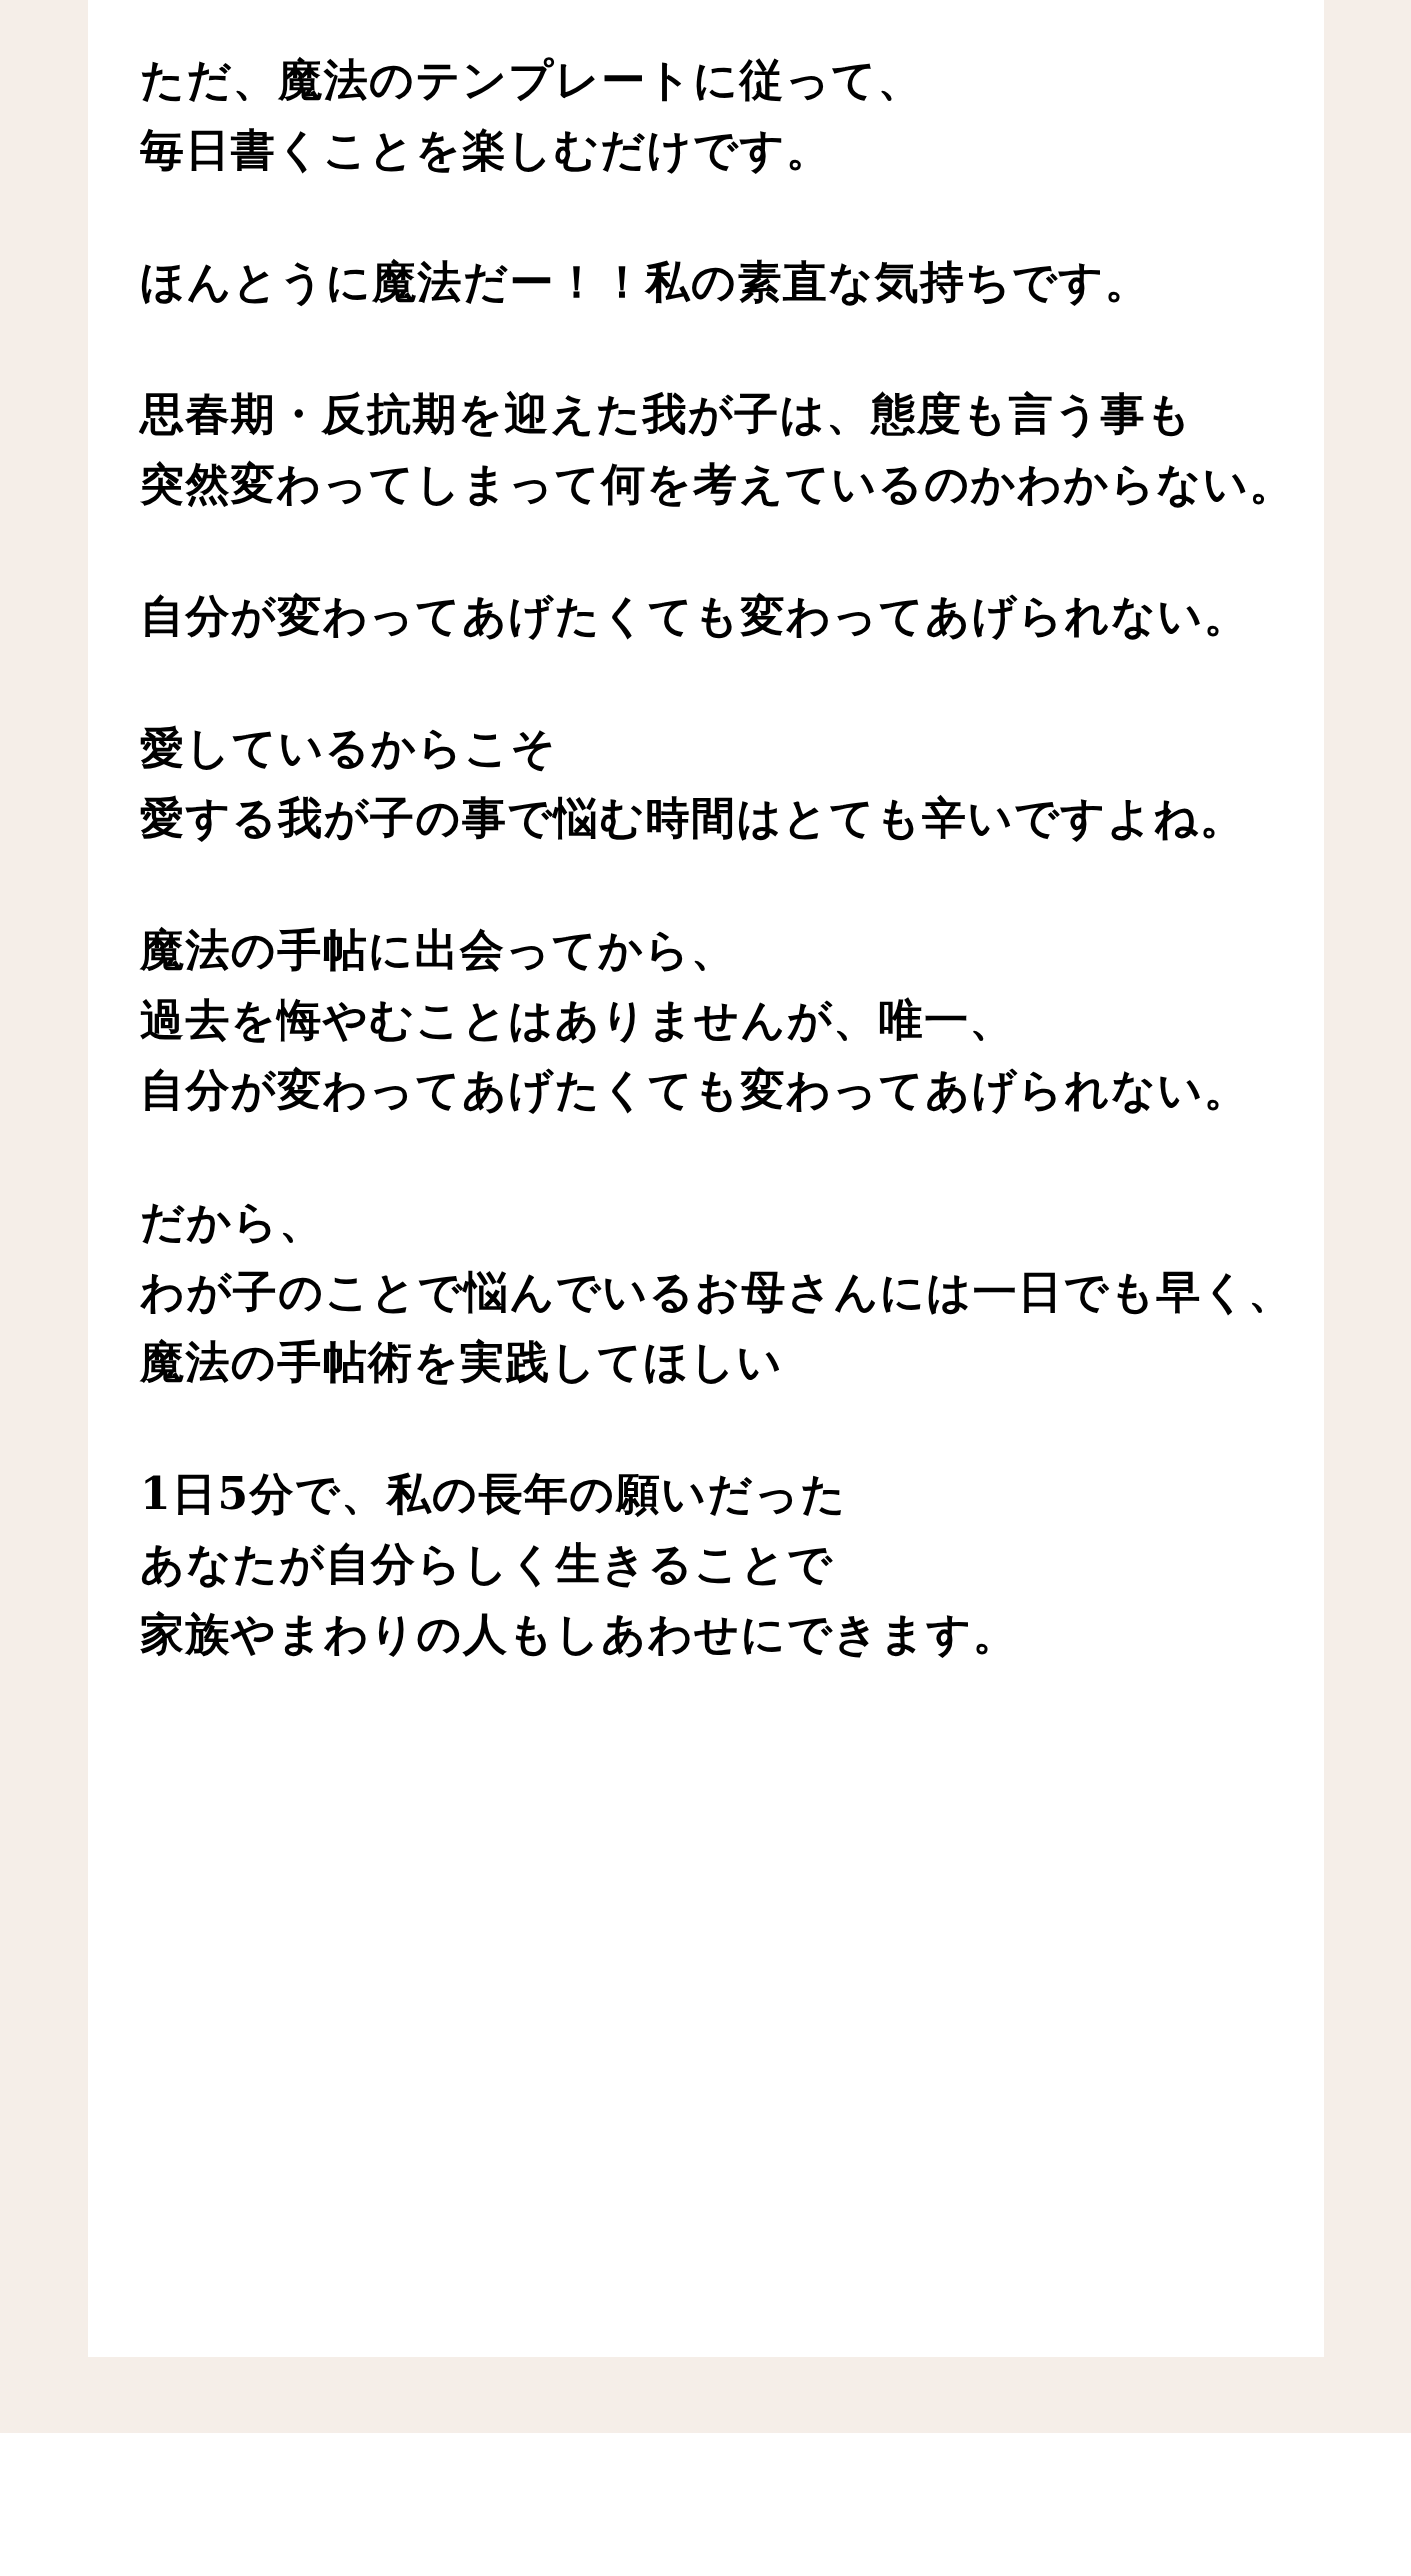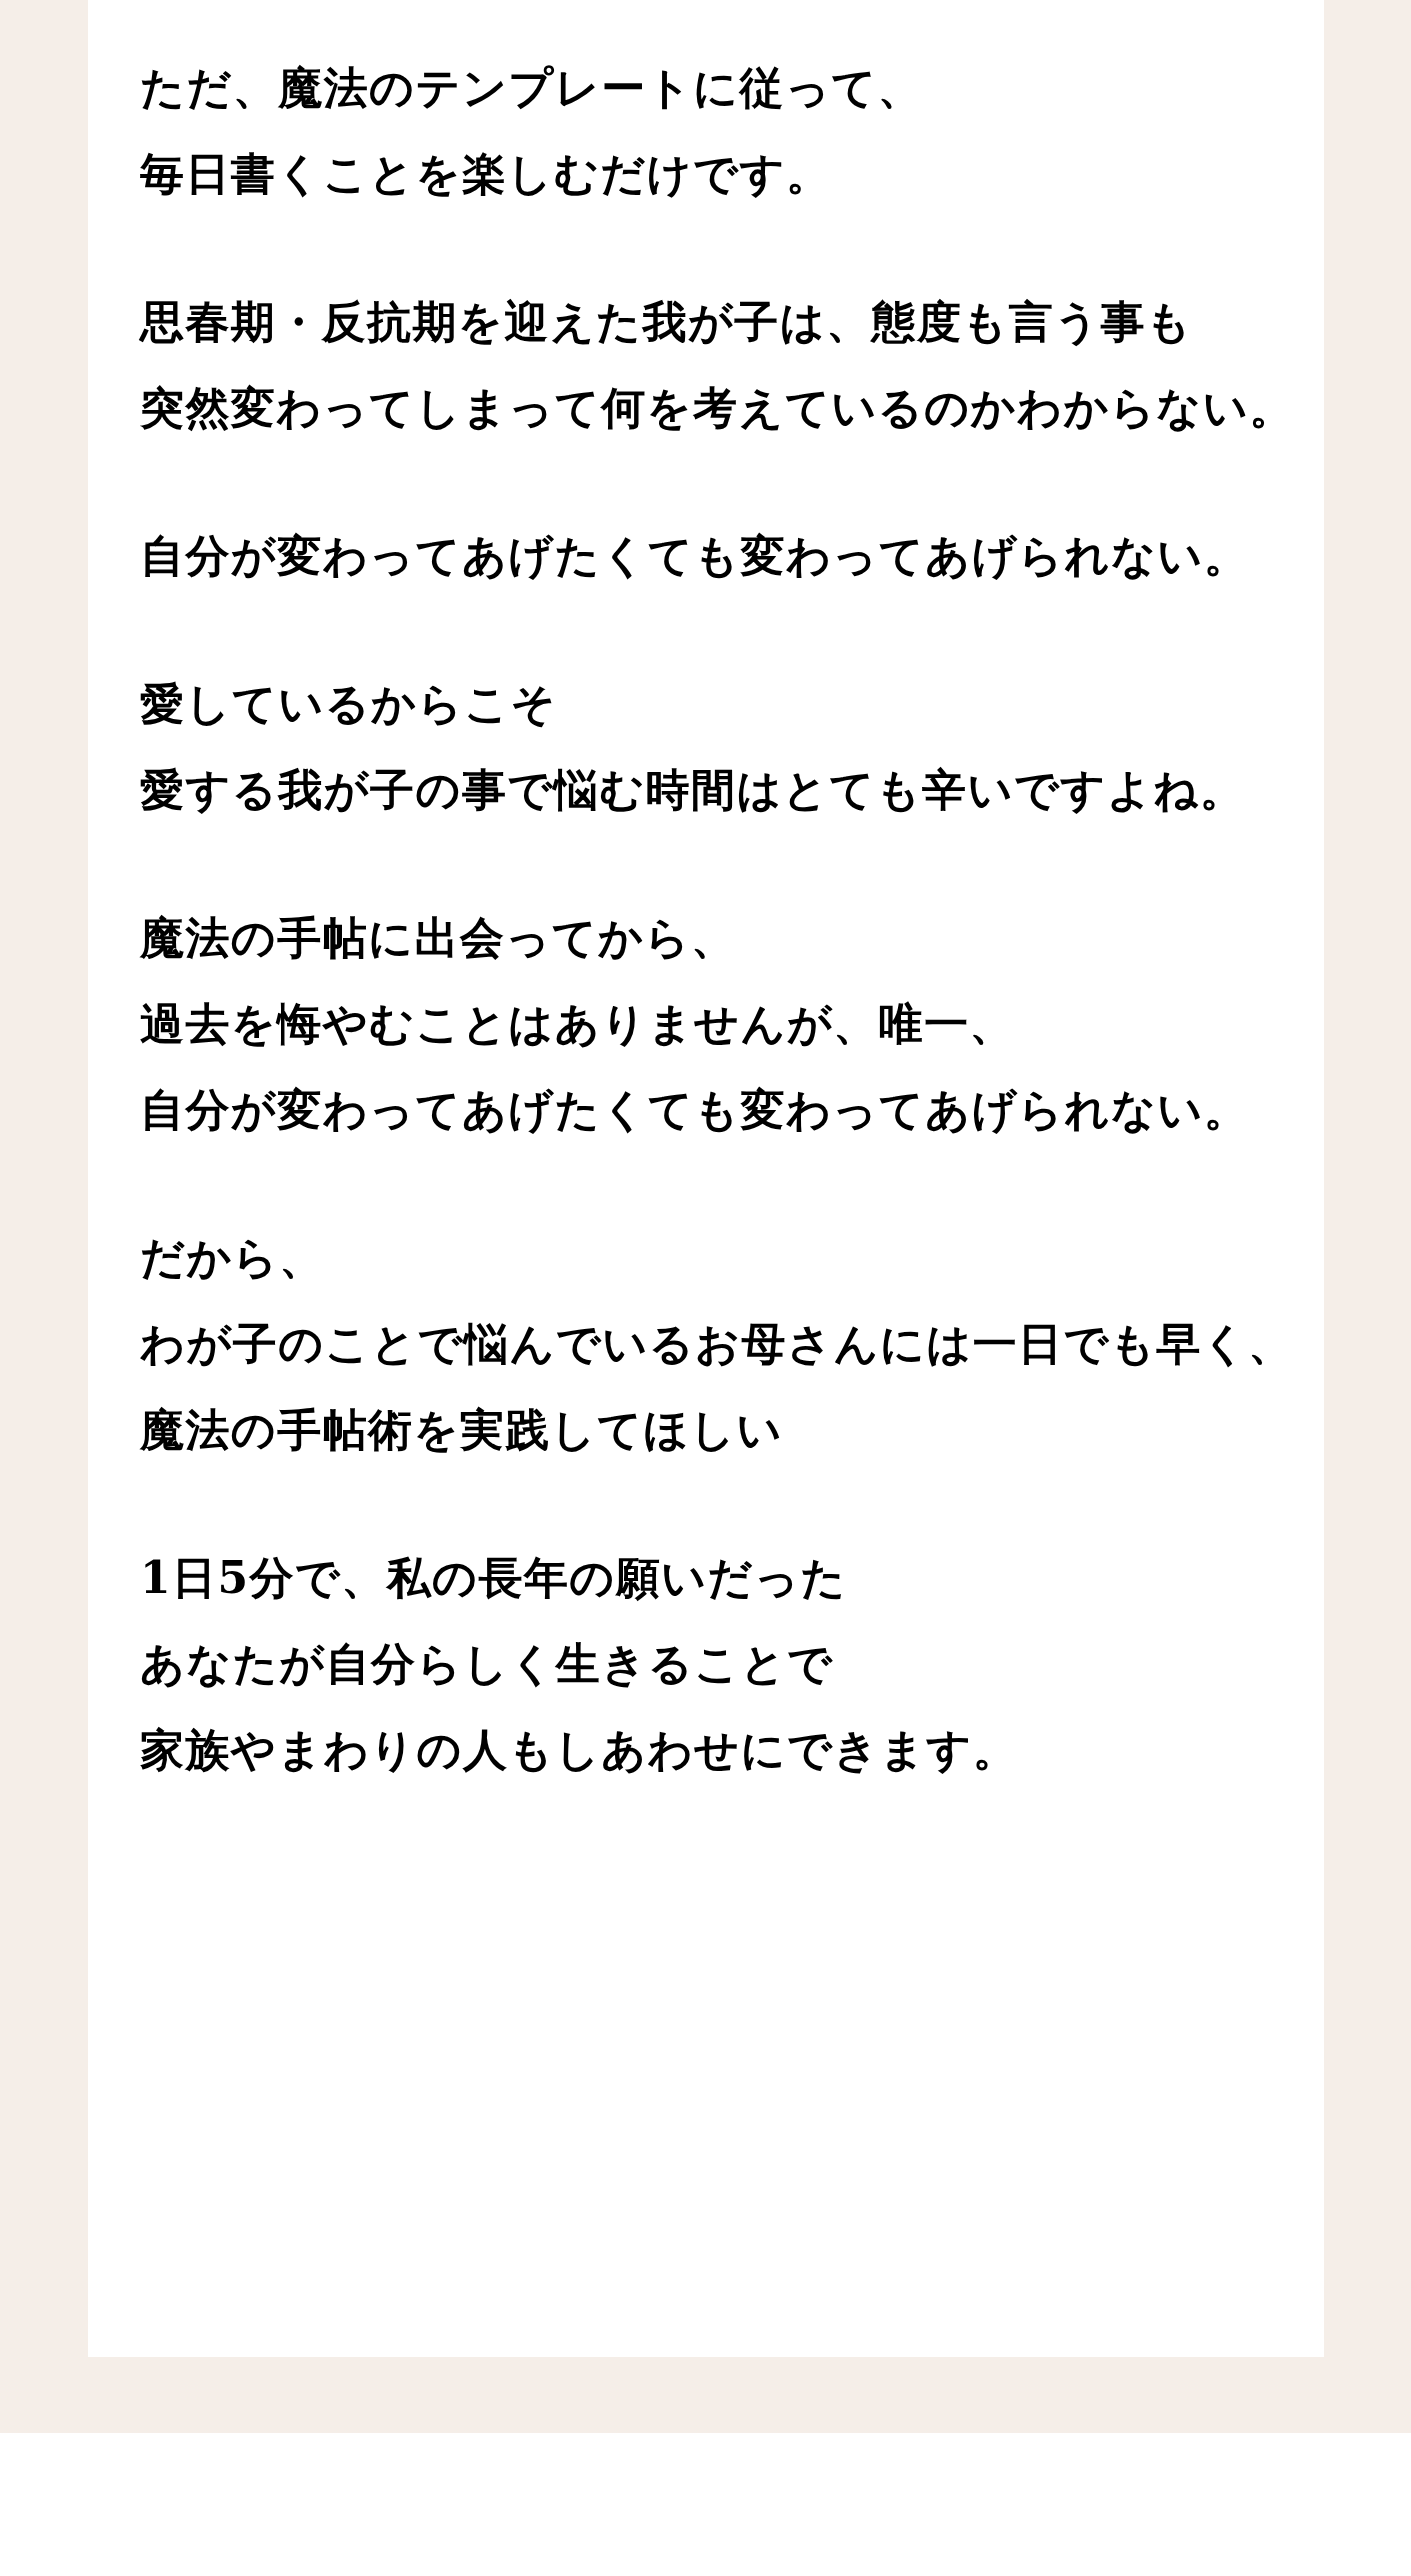--- a/index.html
+++ b/index.html
@@ -28,21 +28,21 @@
     width: 1236px;
     height: 2357px;
     background: #ffffff;
     box-sizing: border-box;
     padding: 45px 7px 0 52px;
     overflow: hidden;
   }
   .para {
     margin: 0 0 62px 0;
     font-size: 44px;
-    line-height: 86px;
+    line-height: 70px;
     letter-spacing: 1.4px;
     font-weight: 700;
     color: #000000;
     white-space: pre-line;
   }
   .next-section {
     position: absolute;
     top: 2433px;
     left: 0;
     width: 1412px;
@@ -51,20 +51,21 @@
   }
 </style>
 </head>
 <body>
 
 <div class="beige-bg"></div>
 
 <div class="content-card">
   <p class="para">ただ、魔法のテンプレートに従って、
 毎日書くことを楽しむだけです。</p>
+  <p class="para">ほんとうに魔法だー！！私の素直な気持ちです。</p>
   <p class="para">思春期・反抗期を迎えた我が子は、態度も言う事も
 突然変わってしまって何を考えているのかわからない。</p>
   <p class="para">自分が変わってあげたくても変わってあげられない。</p>
   <p class="para">愛しているからこそ
 愛する我が子の事で悩む時間はとても辛いですよね。</p>
   <p class="para">魔法の手帖に出会ってから、
 過去を悔やむことはありませんが、唯一、
 自分が変わってあげたくても変わってあげられない。</p>
   <p class="para">だから、
 わが子のことで悩んでいるお母さんには一日でも早く、

